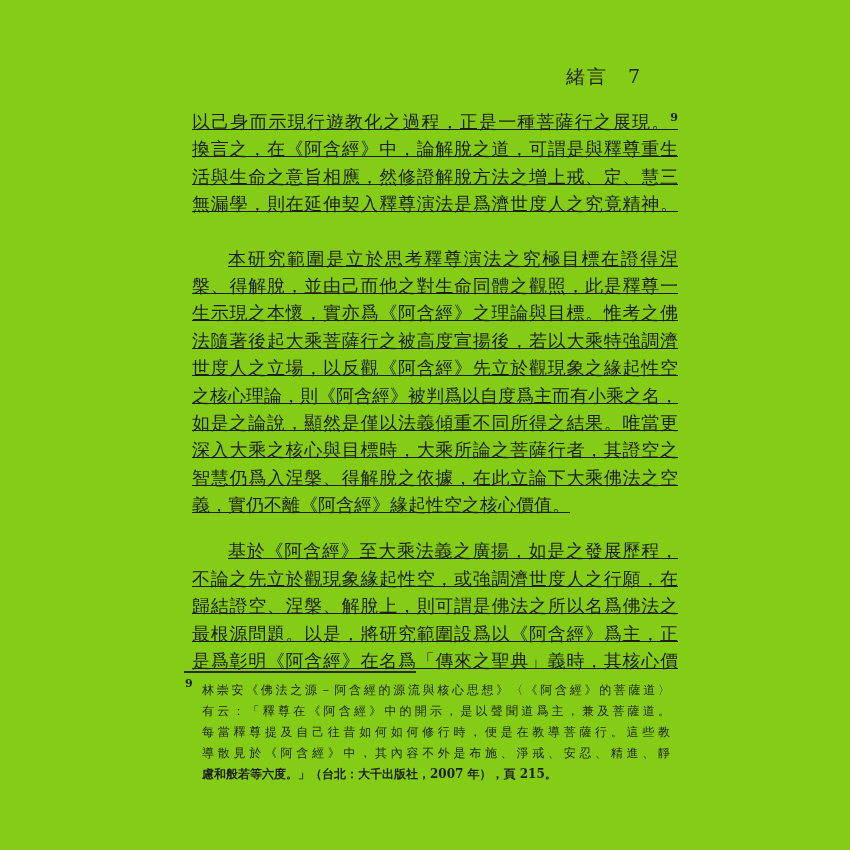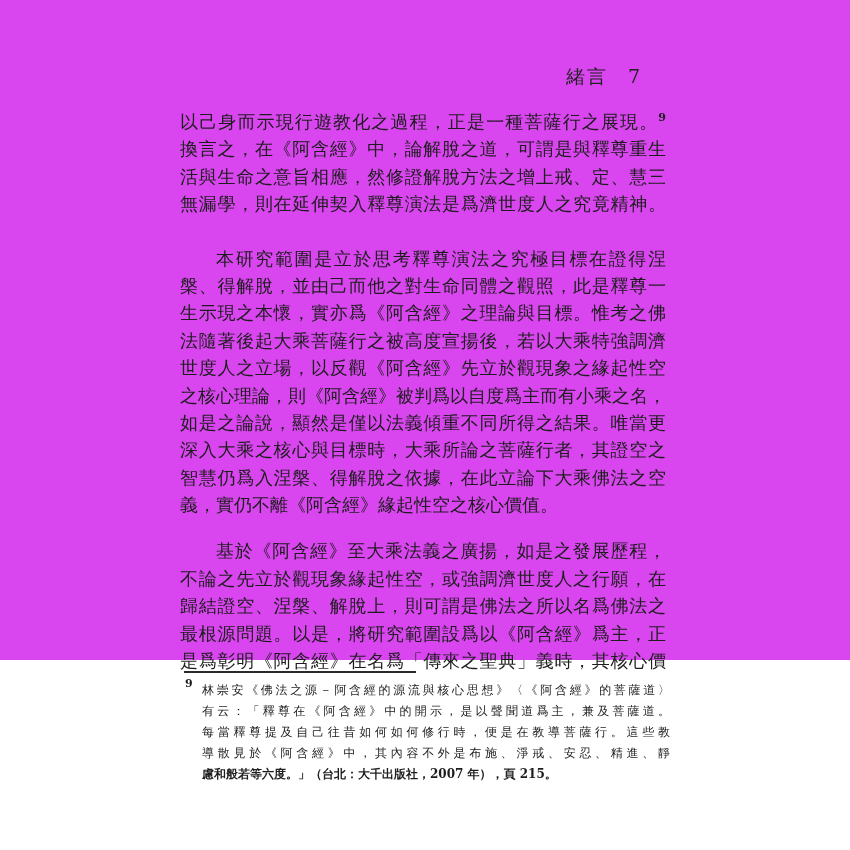--- a/index.html
+++ b/index.html
@@ -8,22 +8,22 @@
     background: #ffffff;
     width: 850px;
     height: 850px;
     overflow: hidden;
     font-family: "DejaVu Serif", "Liberation Serif", serif;
     color: #1d1d1d;
   }
   .page {
     position: relative;
     width: 850px;
-    height: 660px;
-    background: #d946ef;
+    height: 850px;
+    background: #84cc16;
   }
   
   .running-head {
     position: absolute;
     top: 64px;
     left: 184px;
     width: 456px;
     text-align: right;
     font-size: 19px;
     letter-spacing: 2px;
@@ -32,22 +32,23 @@
   }
   .running-head .pagenum {
     display: inline-block;
     margin-left: 20px;
     letter-spacing: 0;
   }
   
   .text-block {
     position: absolute;
     top: 108px;
-    left: 180px;
+    left: 192px;
     width: 486px;
+    text-decoration: underline;
   }
   .para { margin: 0; padding: 0; }
   .para.gap-lg { margin-bottom: 27px; }
   .para.gap-sm { margin-bottom: 19px; }
   .line {
     font-size: 18px;
     line-height: 27.4px;
     height: 27.4px;
     white-space: nowrap;
     text-align: justify;

